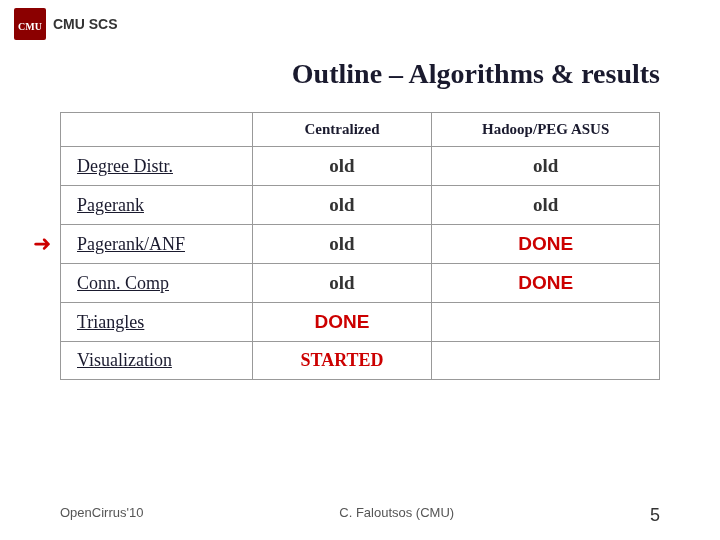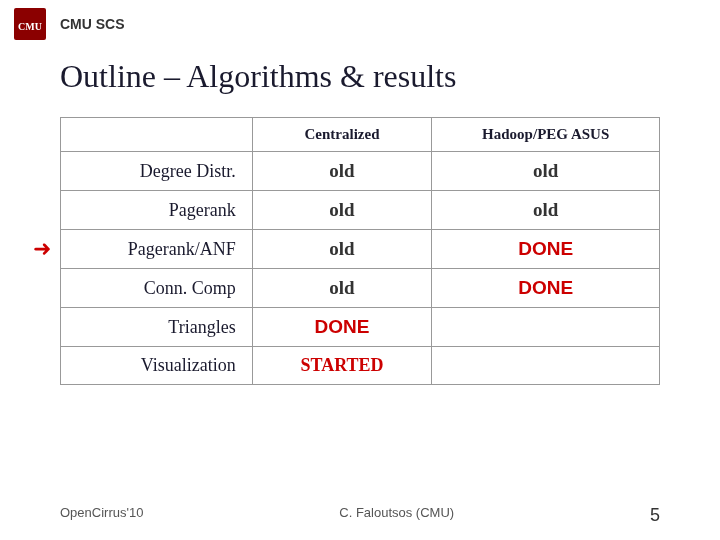--- a/index.html
+++ b/index.html
@@ -17,46 +17,47 @@
     .header {
       display: flex;
       align-items: center;
       padding: 8px 14px;
       border-bottom: none;
     }
 
     .logo-area {
       display: flex;
       align-items: center;
-      gap: 14px;
+      gap: 7px;
     }
 
     .logo-icon {
       width: 32px;
       height: 32px;
     }
 
     .header-title {
       font-size: 14px;
       font-weight: bold;
       color: #333;
       font-family: Arial, sans-serif;
     }
 
     
     .main-content {
       padding: 10px 60px 10px 60px;
     }
 
     .page-title {
-      font-size: 32px;
-      font-weight: normal;
+      font-size: 28px;
+      font-weight: bold;
       color: #1a1a2e;
       margin-bottom: 22px;
       font-family: Georgia, serif;
+      text-align: right;
     }
 
     
     .outline-table {
       width: 100%;
       border-collapse: collapse;
       border: 1px solid #999;
     }
 
     .outline-table th,
@@ -69,25 +70,26 @@
 
     .outline-table th {
       background: #ffffff;
       font-size: 15px;
       font-weight: bold;
       font-family: Georgia, serif;
       color: #1a1a2e;
     }
 
     .outline-table td.row-label {
-      text-align: right;
+      text-align: left;
       font-size: 18px;
       font-family: Georgia, serif;
       color: #1a1a2e;
       font-weight: normal;
+      text-decoration: underline;
     }
 
     .outline-table td.cell-value {
       font-size: 19px;
       color: #333;
       font-family: Georgia, serif;
       font-weight: bold;
     }
 
     .done-text {

